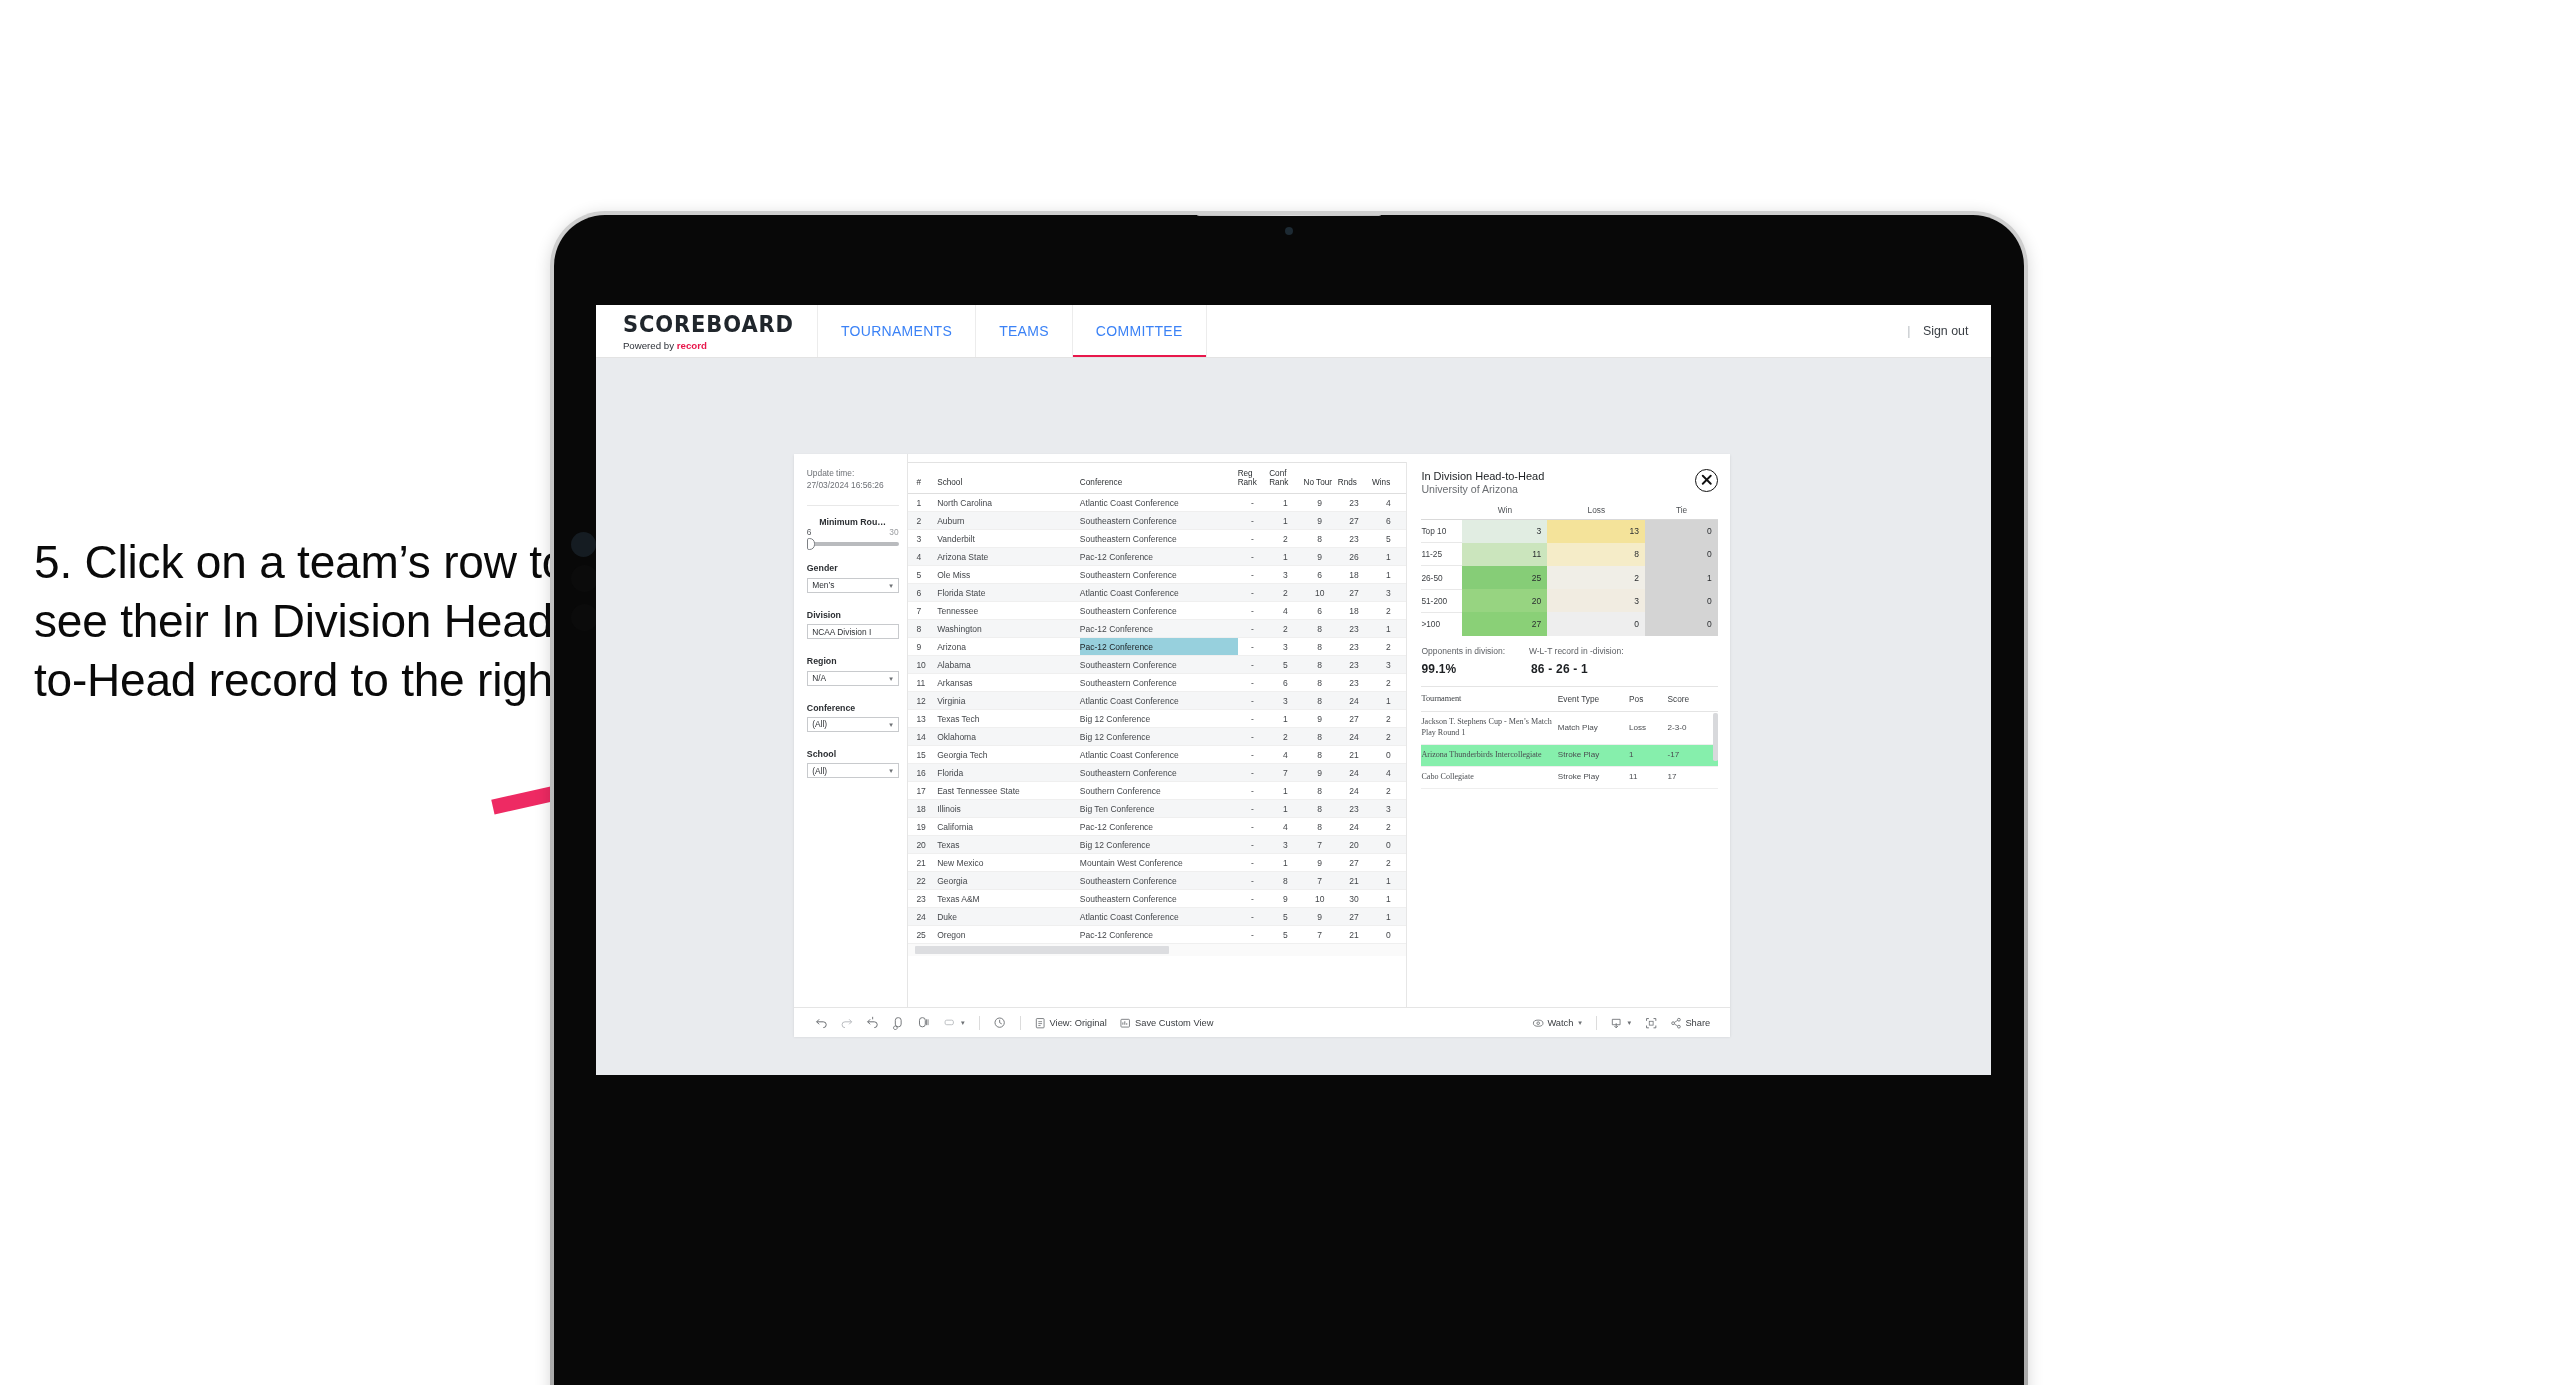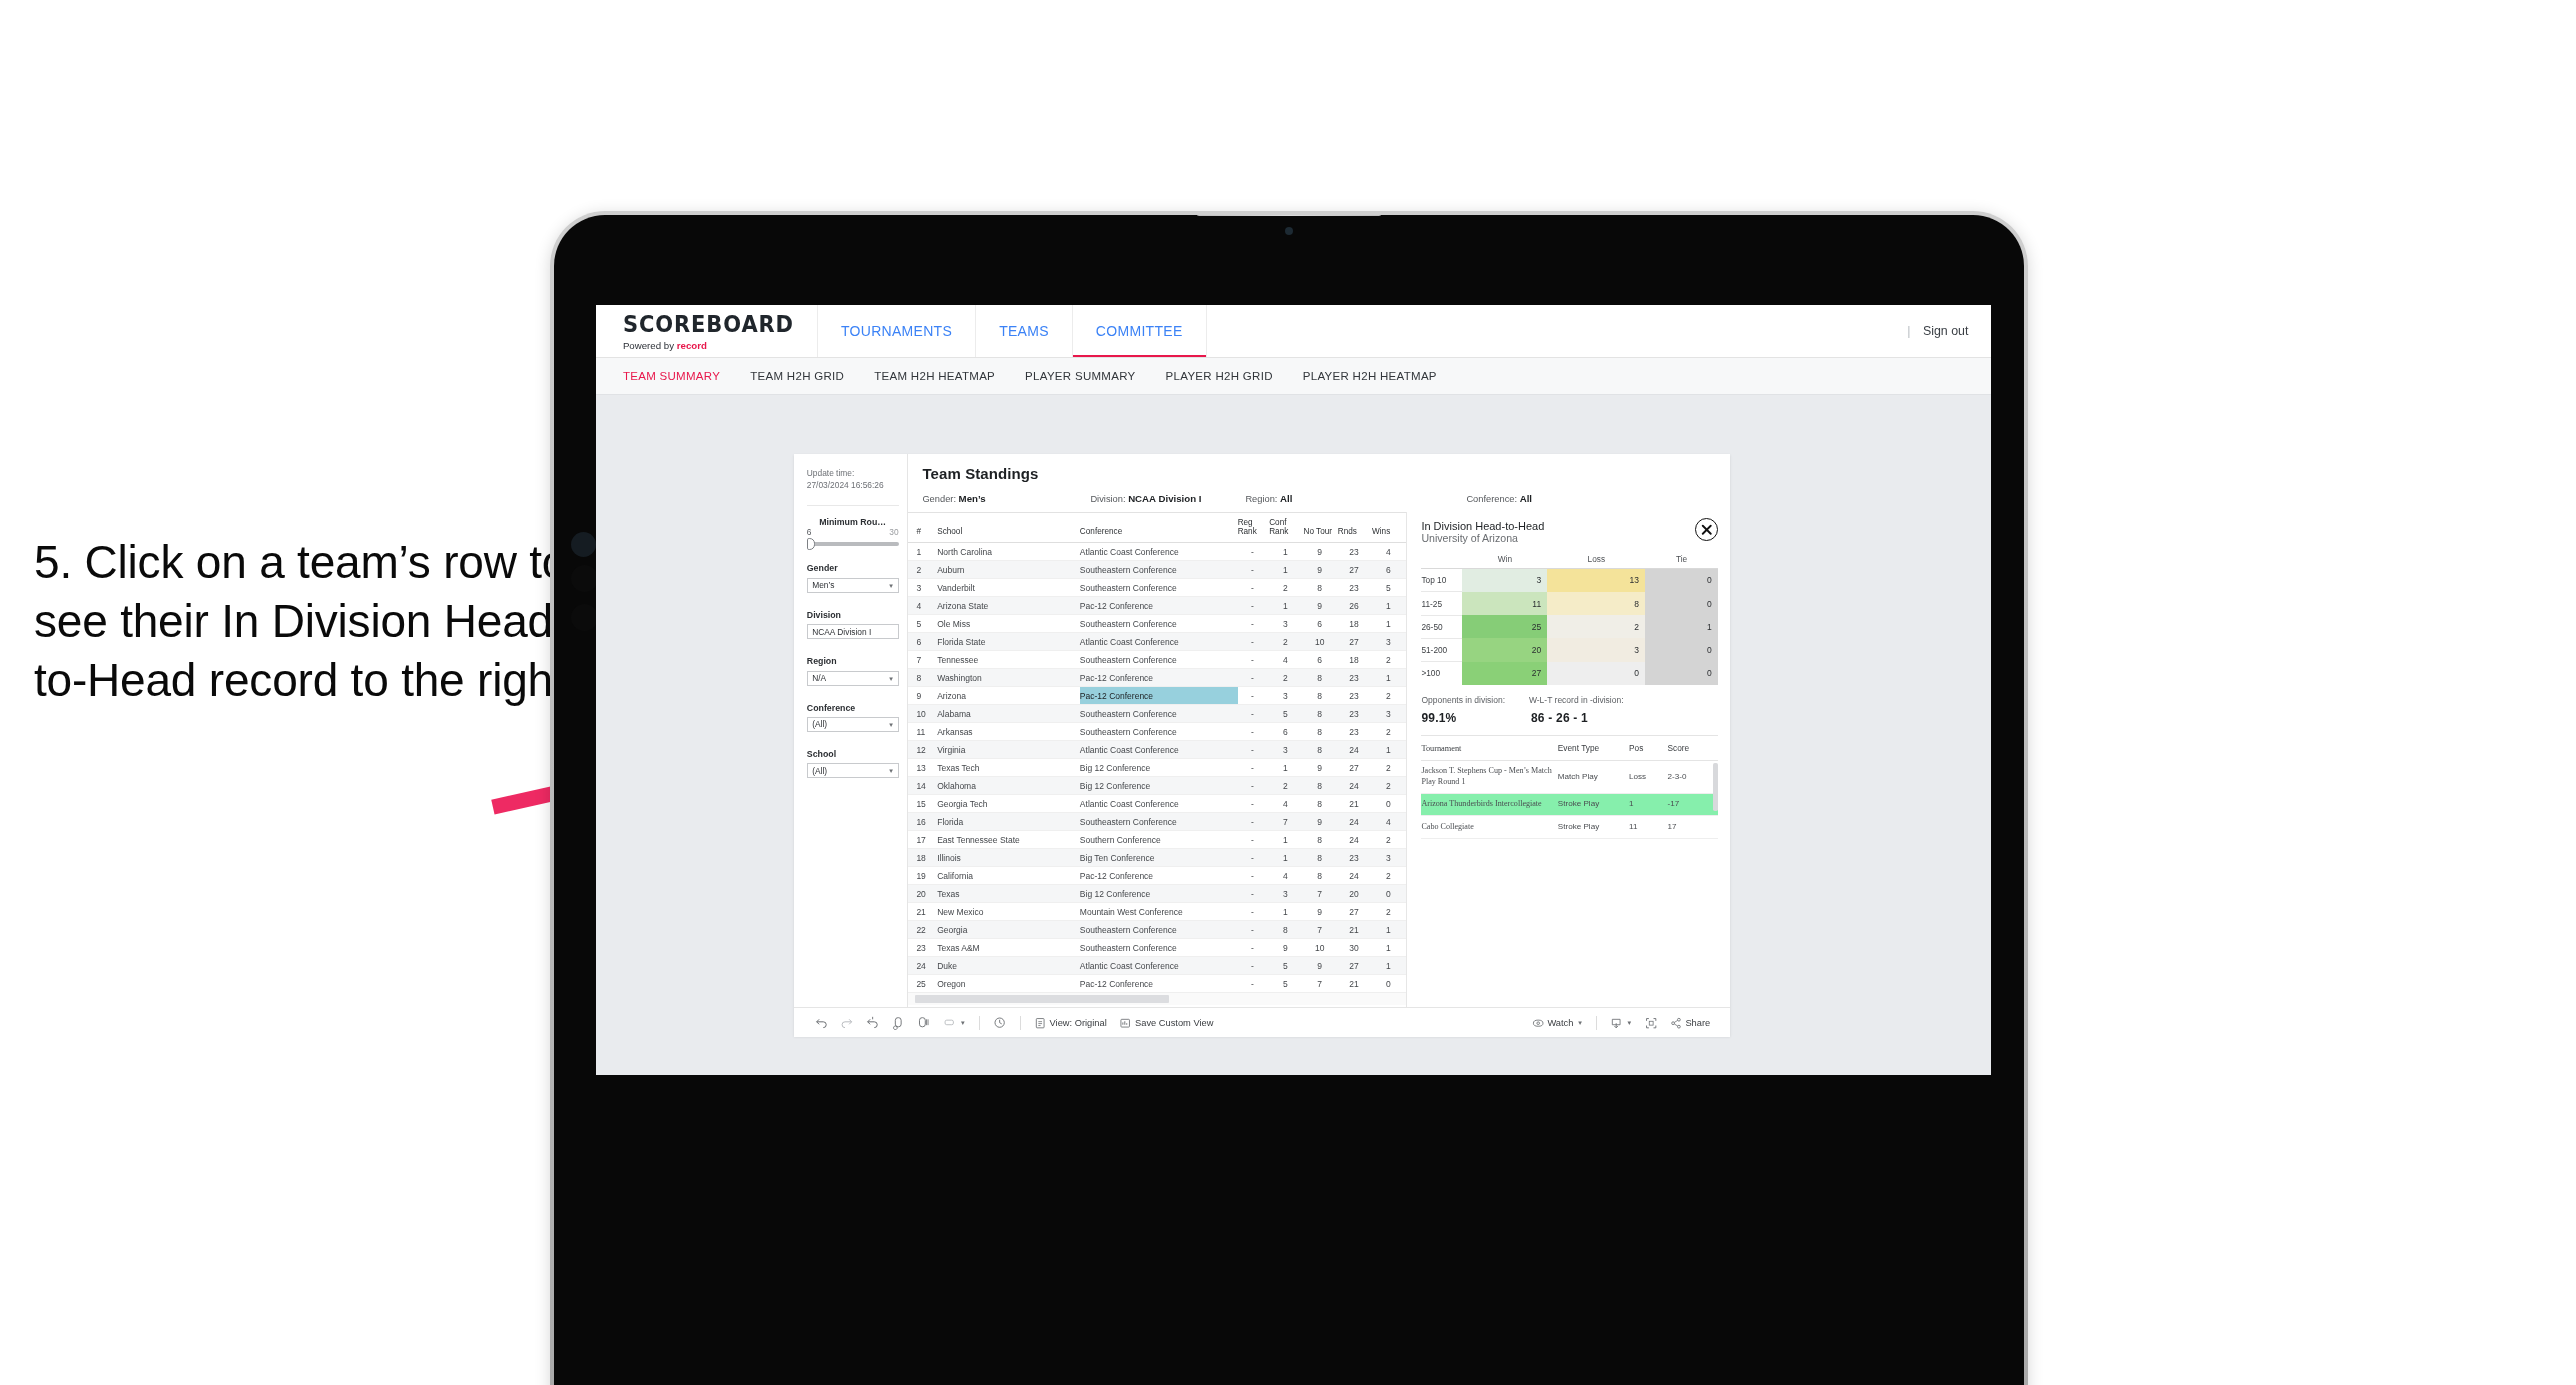--- a/index.html
+++ b/index.html
@@ -253,28 +253,20 @@
           </div>
           <div class="navitem">TOURNAMENTS</div>
           <div class="navitem">TEAMS</div>
           <div class="navitem active">COMMITTEE</div>
           <div class="nav-right">
             <span class="nav-sep">|</span>
             <span>Sign out</span>
           </div>
         </div>
 
-        <div class="subnav">
-          <span class="sn active">TEAM SUMMARY</span>
-          <span class="sn">TEAM H2H GRID</span>
-          <span class="sn">TEAM H2H HEATMAP</span>
-          <span class="sn">PLAYER SUMMARY</span>
-          <span class="sn">PLAYER H2H GRID</span>
-          <span class="sn">PLAYER H2H HEATMAP</span>
-        </div>
 
         <div class="dash">
           <div class="dash-body">
 
             <div class="filters">
               <div class="upd">
                 <div>Update time:</div>
                 <div>27/03/2024 16:56:26</div>
               </div>
               <div class="hr"></div>
@@ -324,29 +316,20 @@
               <div class="f-block">
                 <div class="f-label">School</div>
                 <div class="sel">
                   <span>(All)</span>
                   <span class="caret">▼</span>
                 </div>
               </div>
             </div>
 
             <div class="main">
-              <div class="main-head">
-                <div class="main-title">Team Standings</div>
-                <div class="filters-line">
-                  <div class="fl fl1"><span>Gender:</span> <b>Men’s</b></div>
-                  <div class="fl fl2"><span>Division:</span> <b>NCAA Division I</b></div>
-                  <div class="fl fl3"><span>Region:</span> <b>All</b></div>
-                  <div class="fl"><span>Conference:</span> <b>All</b></div>
-                </div>
-              </div>
 
               <div class="split">
 
                 <div class="tablewrap">
                   <table class="st">
                     <thead>
                       <tr>
                         <th class="c-num">#</th>
                         <th class="c-school">School</th>
                         <th class="c-conf">Conference</th>

